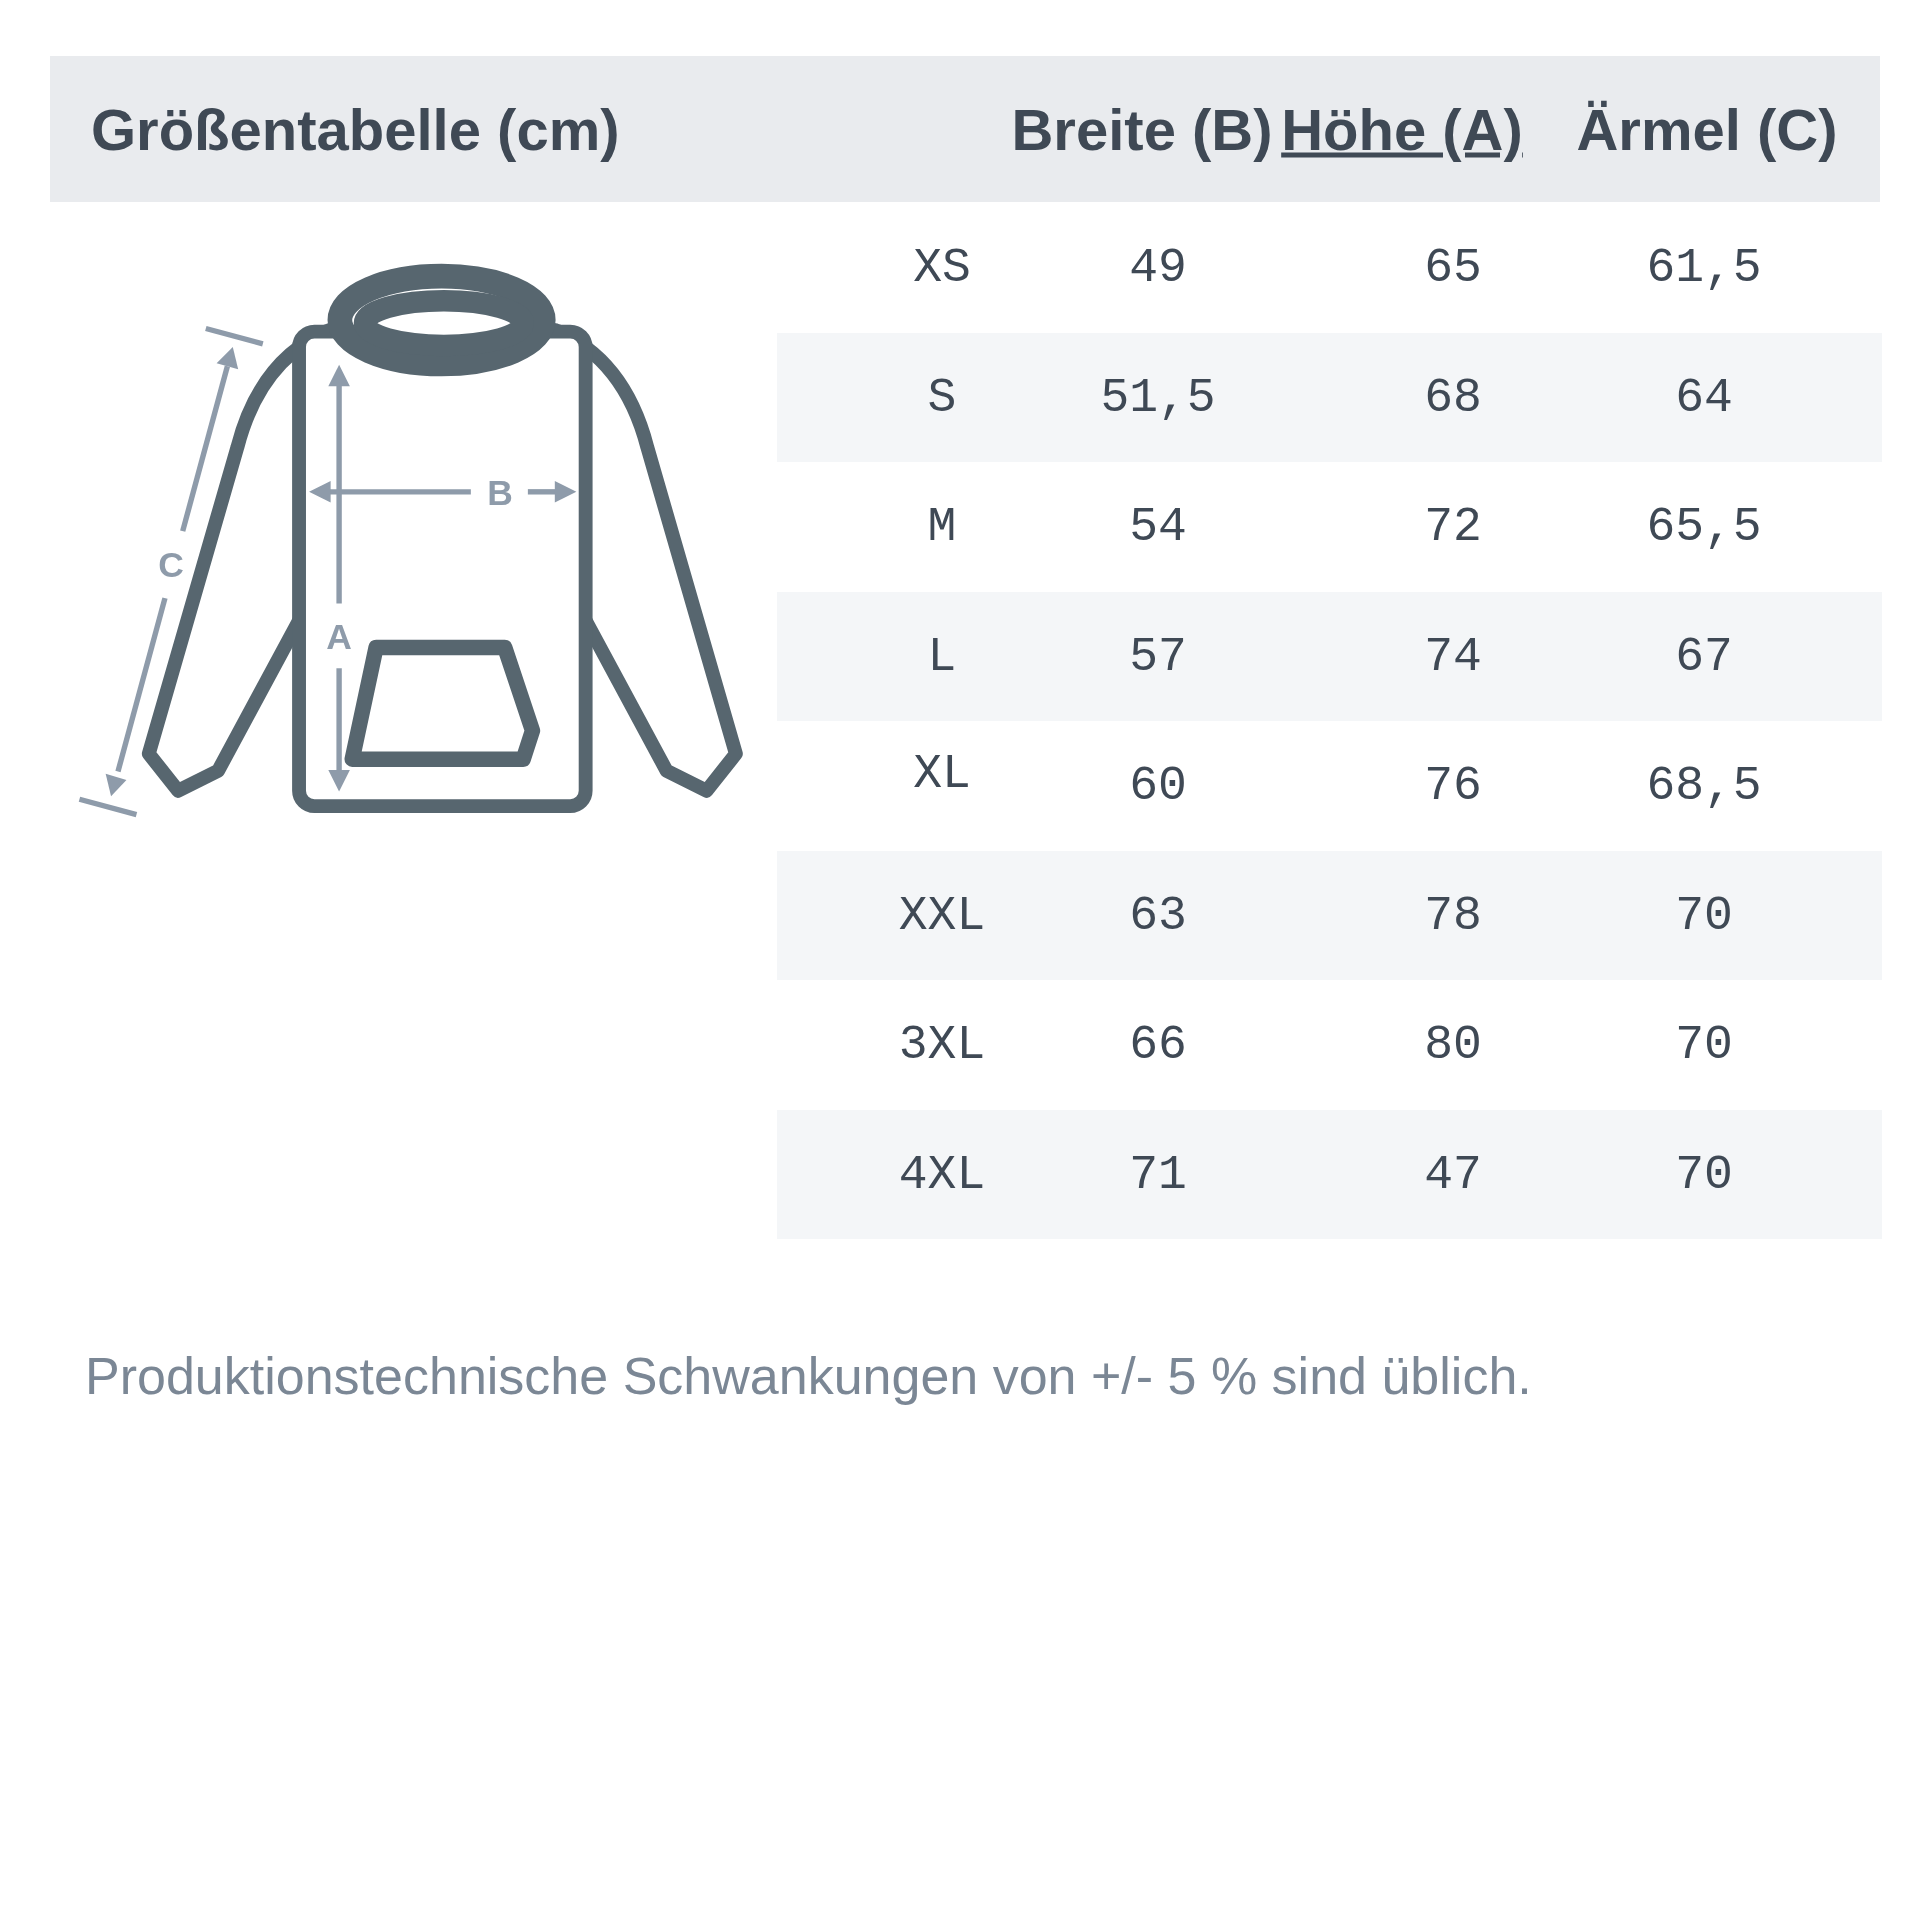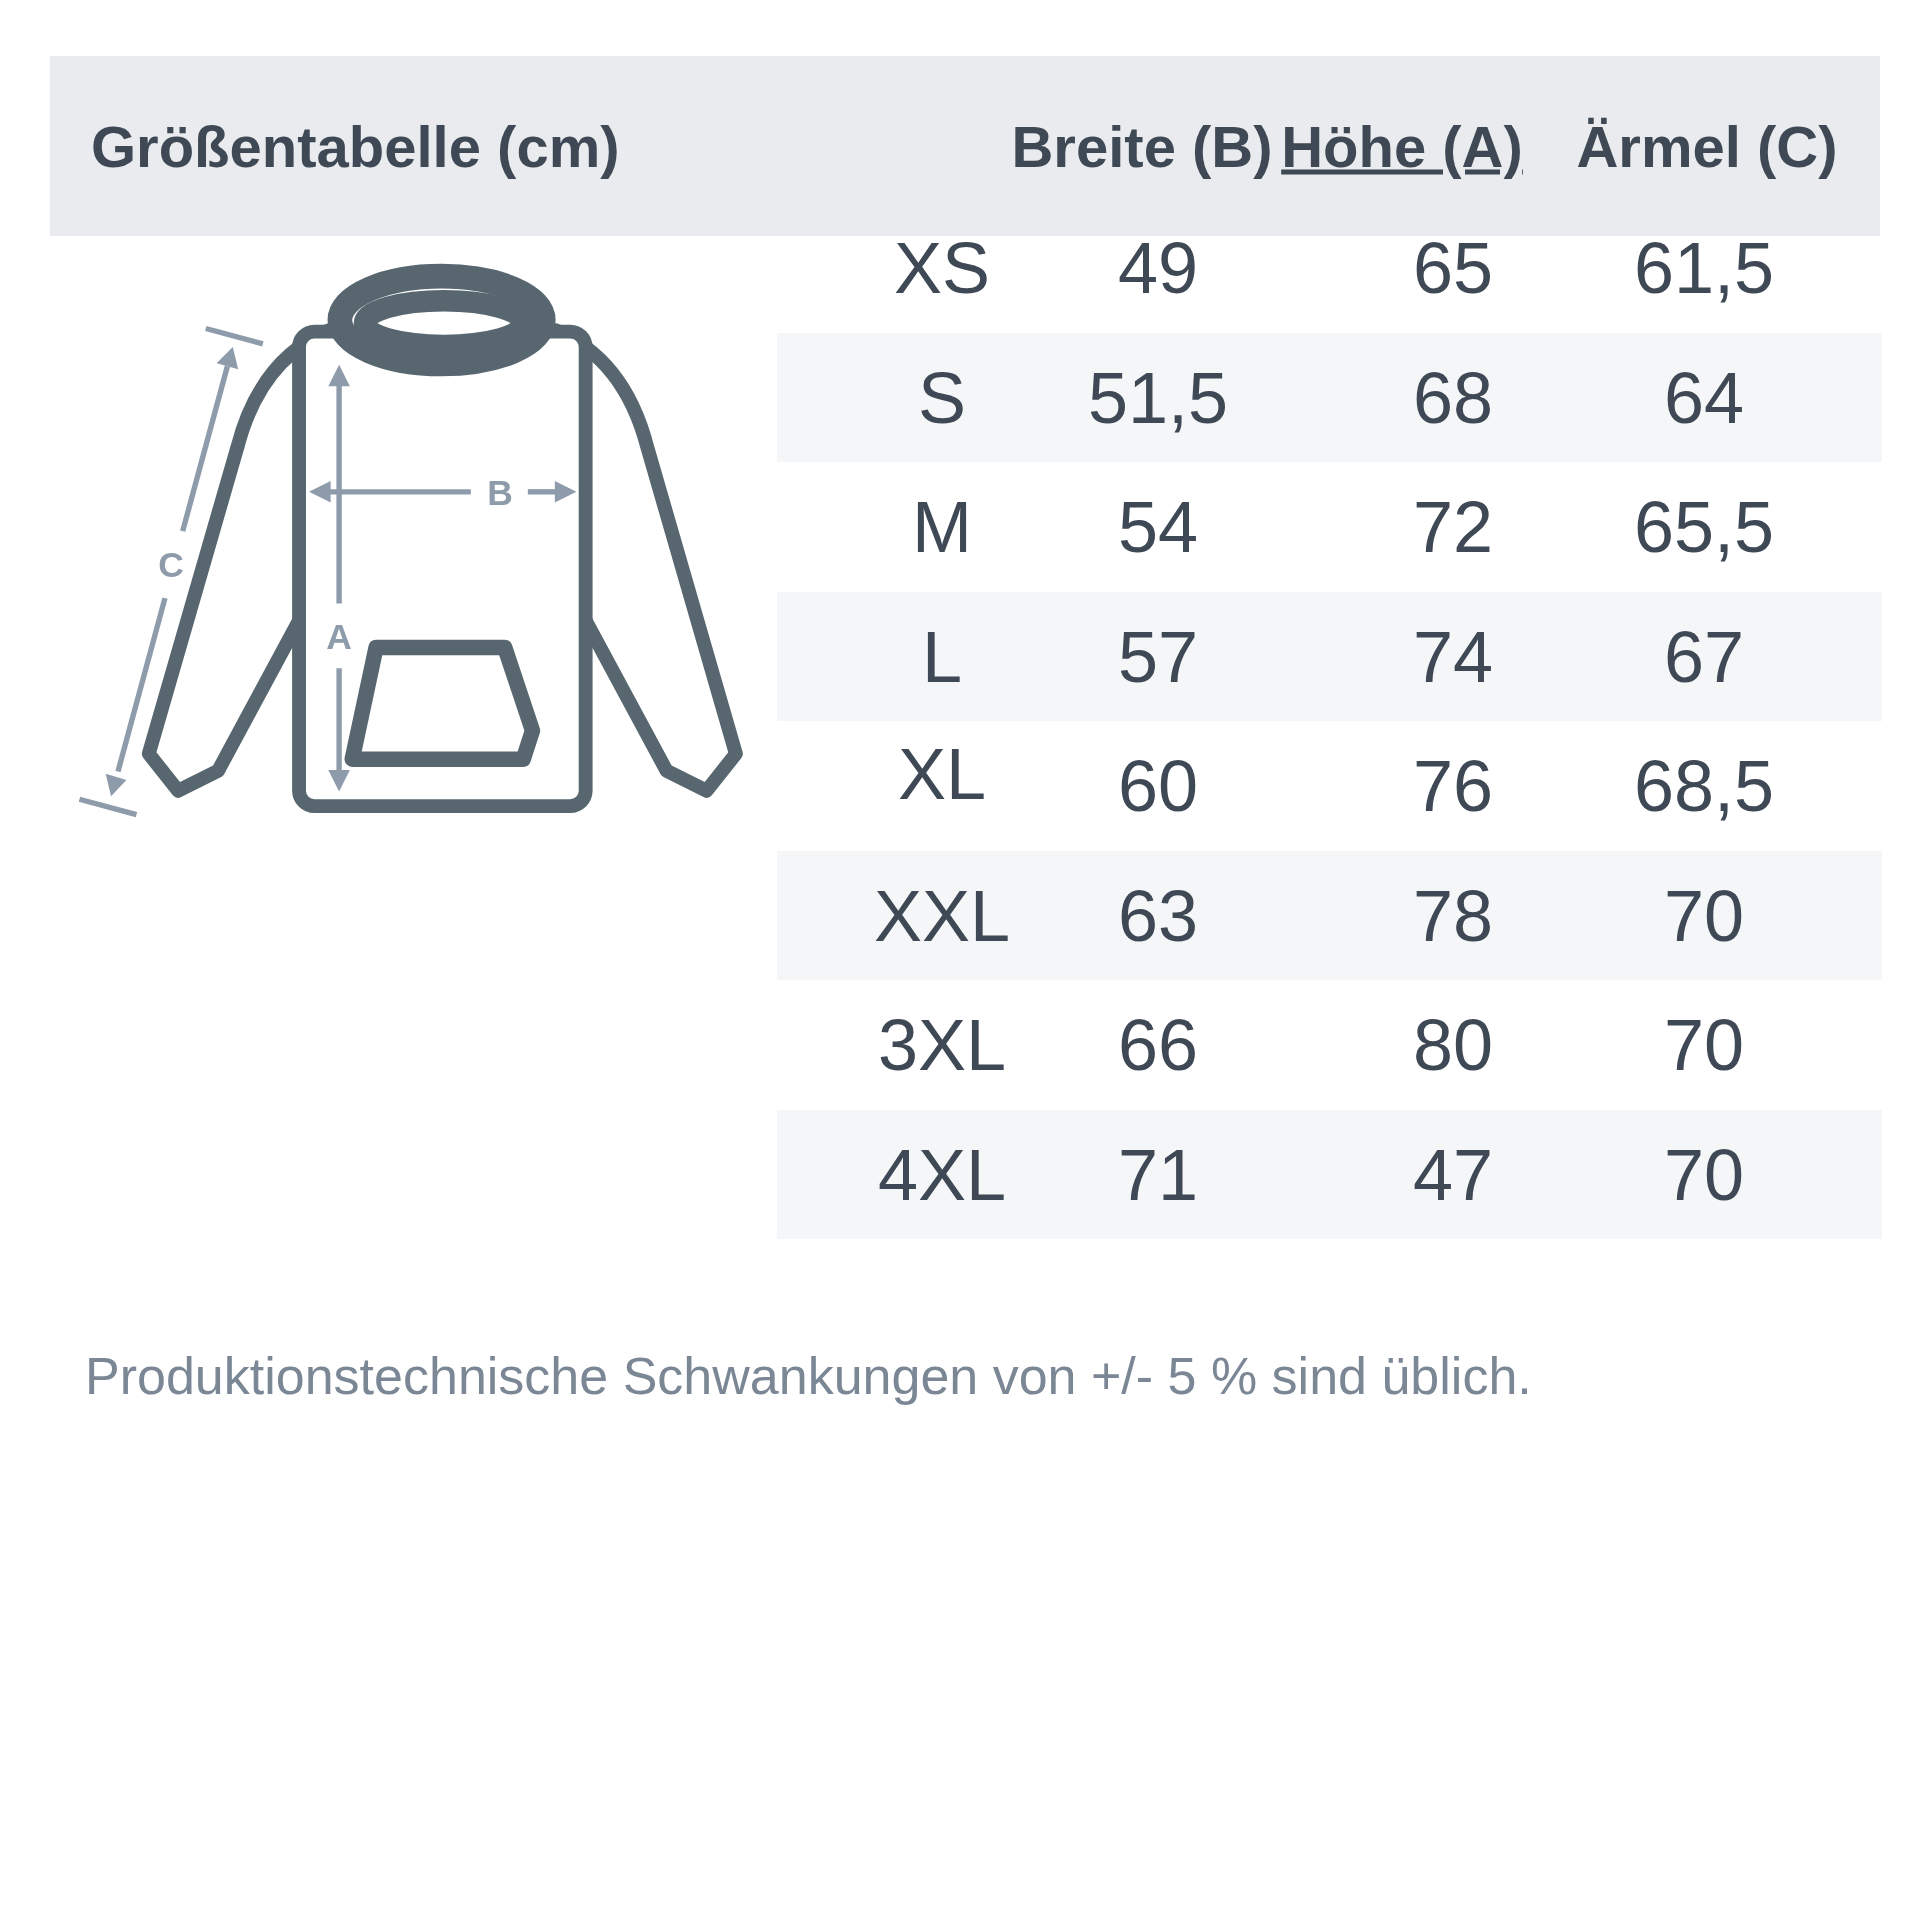--- a/index.html
+++ b/index.html
@@ -8,40 +8,40 @@
     --text-dark:#3f4955;
     --footer-text:#7b8795;
     --outline:#57666f;
     --arrow:#8e9baa;
   }
   html,body{margin:0;padding:0;}
   body{width:1926px;height:1926px;background:#ffffff;font-family:"Liberation Sans",sans-serif;overflow:hidden;}
   .page{position:relative;width:1926px;height:1926px;background:#ffffff;}
 
   
-  .header-bar{position:absolute;left:50px;top:56px;width:1830px;height:180px;background:var(--header-bg);}
+  .header-bar{position:absolute;left:50px;top:56px;width:1830px;height:146px;background:var(--header-bg);}
   .page-title{position:absolute;left:41px;top:50%;transform:translateY(-50%);
     font-size:58px;font-weight:bold;color:var(--text-dark);white-space:nowrap;}
   .hcol{position:absolute;top:50%;transform:translate(-50%,-50%);
     font-size:58px;font-weight:bold;color:var(--text-dark);white-space:nowrap;}
   .hcol-b{left:1092px;}
   .hcol-a{left:1352px;text-decoration:underline;}
   .hcol-c{left:1657px;}
 
   
   .figure{position:absolute;left:50px;top:216px;width:740px;height:678px;}
   .figure svg{display:block;width:100%;height:100%;}
   .arrow-label{font-family:"Liberation Sans",sans-serif;font-size:46px;font-weight:bold;fill:var(--arrow);}
 
   
   .size-table{position:absolute;left:0;top:0;width:1926px;height:1248px;}
   .row{position:absolute;left:777px;width:1105px;height:129px;}
   .row.striped{background:var(--stripe);}
   .cell{position:absolute;top:50%;transform:translate(-50%,-50%);
-    font-size:72px;color:var(--text-dark);white-space:nowrap;}
+    font-size:48px;color:var(--text-dark);white-space:nowrap;font-family:Liberation Mono, monospace;}
   .cell-size{left:165px;}
   .cell-b{left:381px;}
   .cell-a{left:676px;}
   .cell-c{left:927px;}
   
   .row-quirk .cell-size{margin-top:-11.6px;}
   .row-quirk .cell-b,.row-quirk .cell-a,.row-quirk .cell-c{}
 
   
   .note{position:absolute;left:85px;top:1273px;font-size:52px;line-height:69px;

